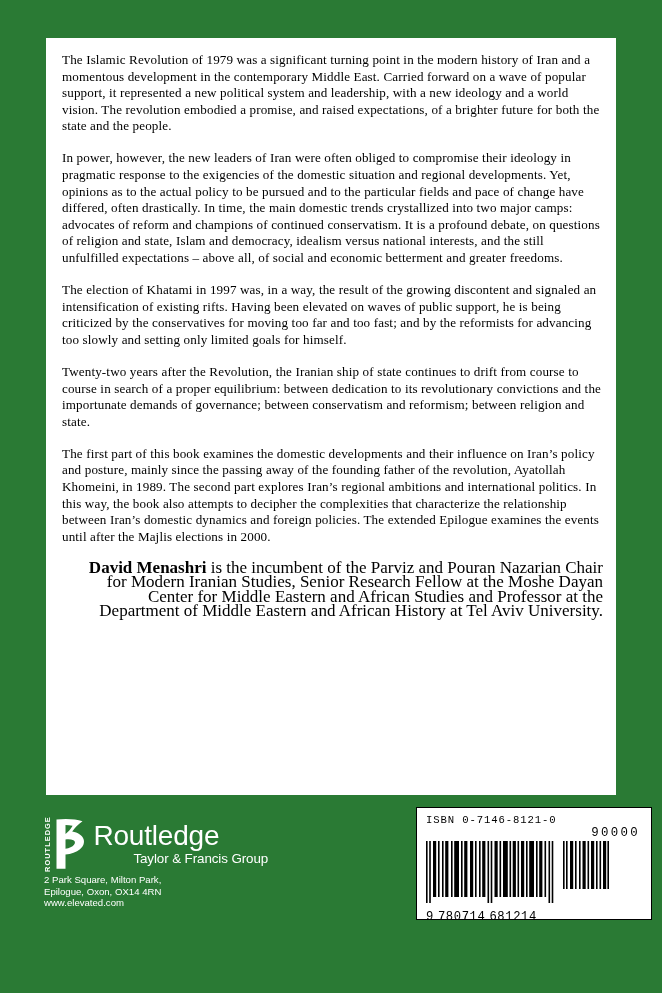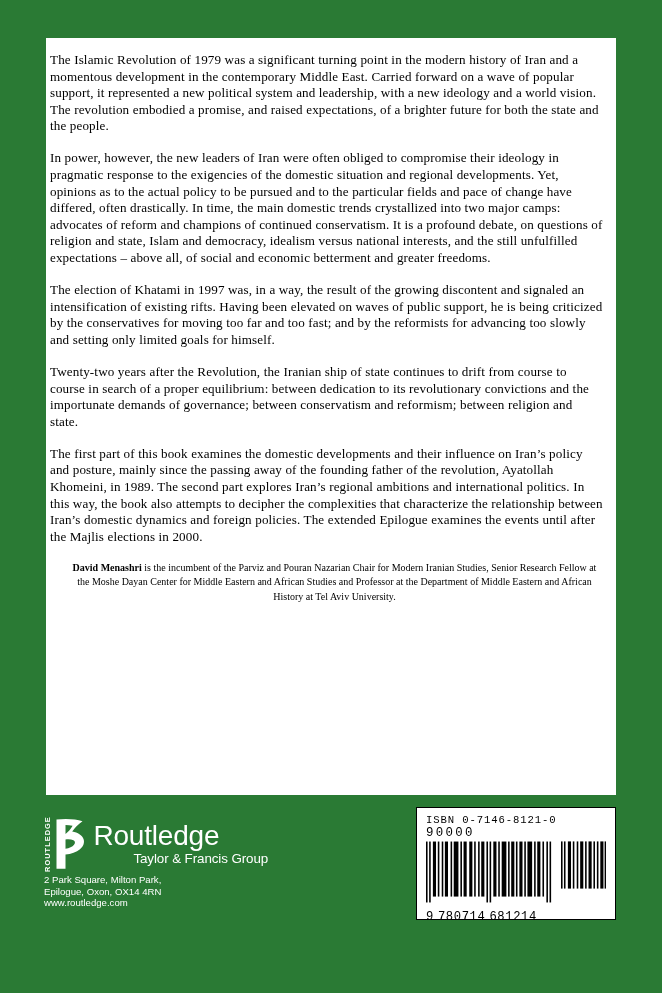--- a/index.html
+++ b/index.html
@@ -17,40 +17,40 @@
 
   
   .blurb-panel {
     position: absolute;
     left: 46px;
     top: 38px;
     width: 570px;
     height: 757px;
     background: #ffffff;
     box-sizing: border-box;
-    padding: 14px 13px 10px 4px;
+    padding: 14px 13px 10px 16px;
   }
 
   .blurb-para {
     font-family: "Liberation Serif", "DejaVu Serif", serif;
     font-size: 13.1px;
     line-height: 16.6px;
     color: #000000;
     margin: 0 0 15.5px 0;
     text-align: left;
     letter-spacing: 0.01em;
   }
 
   .bio-para {
     font-family: "Liberation Serif", "DejaVu Serif", serif;
-    font-size: 10px;
+    font-size: 17px;
     line-height: 14.3px;
     color: #000000;
     margin: 0 0 15px 16px;
-    text-align: center;
+    text-align: right;
   }
   .bio-para .author-name { font-weight: bold; }
 
   .cover-credit {
     font-family: "Liberation Serif", "DejaVu Serif", serif;
     font-size: 11.6px;
     line-height: 14.3px;
     color: #000000;
     margin: 0;
   }
@@ -125,42 +125,42 @@
     font-size: 9.6px;
     line-height: 11.7px;
   }
   .address-line { white-space: nowrap; }
 
   
   .barcode-panel {
     position: absolute;
     left: 416px;
     top: 807px;
-    width: 200px;
+    width: 236px;
     height: 113px;
     background: #ffffff;
     border: 1.4px solid #000000;
     box-sizing: border-box;
     padding: 6px 9px 5px 9px;
   }
   .isbn-line {
     font-family: "Liberation Mono", "DejaVu Sans Mono", monospace;
     font-size: 10.6px;
     letter-spacing: 0.9px;
     color: #000000;
     height: 13px;
     line-height: 13px;
     white-space: nowrap;
   }
   .supp-line {
     font-family: "Liberation Mono", "DejaVu Sans Mono", monospace;
     font-size: 12.4px;
     letter-spacing: 2.3px;
     color: #000000;
-    text-align: left;
+    text-align: right;
     height: 14px;
     line-height: 14px;
     margin-top: -1px;
     padding-right: 2px;
   }
   .bars-row {
     display: flex;
     align-items: flex-start;
     height: 62px;
     margin-top: 1px;
@@ -208,21 +208,21 @@
     <div class="logo-text-col">
       <div class="brand-name">Routledge</div>
       <div class="brand-sub">Taylor &amp; Francis Group</div>
     </div>
 
   </div>
 
   <div class="address-block">
     <div class="address-line">2 Park Square, Milton Park,</div>
     <div class="address-line">Epilogue, Oxon, OX14 4RN</div>
-    <div class="address-line">www.routledge.com</div>
+    <div class="address-line">www.elevated.com</div>
   </div>
 
 </div>
 
 <div class="barcode-panel">
 
   <div class="isbn-line">ISBN 0-7146-8121-0</div>
   <div class="supp-line">90000</div>
 
   <div class="bars-row">

